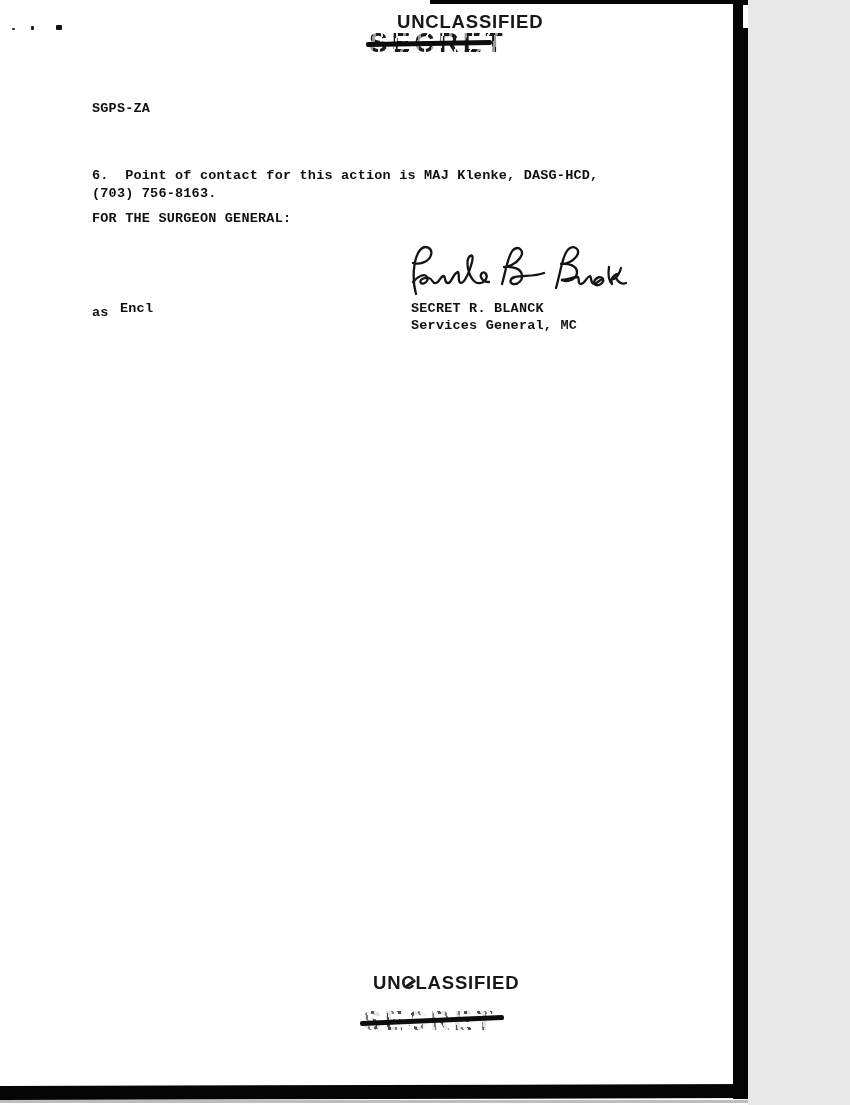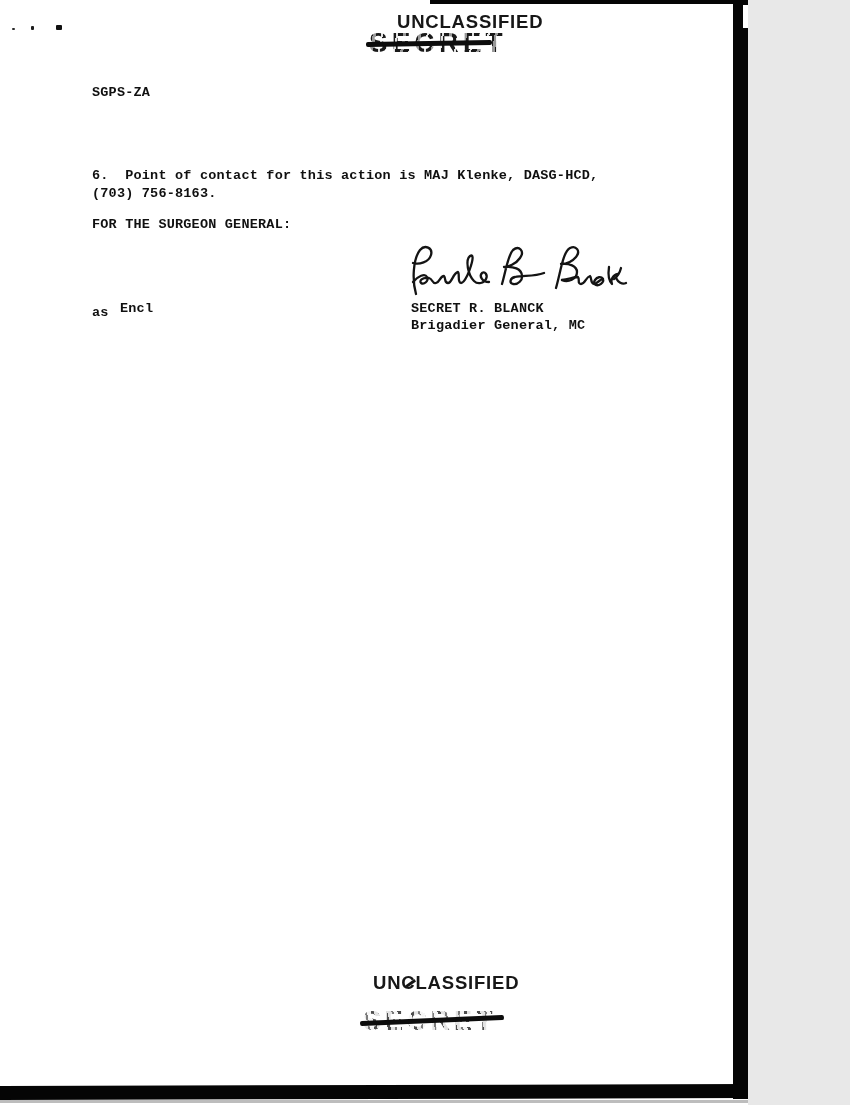--- a/index.html
+++ b/index.html
@@ -64,46 +64,46 @@
   <div style="position:absolute;left:0;right:0;bottom:2px;height:3px;background:#bdbdbd;"></div>
 
   <div class="dot" style="left:12px;top:28px;width:3px;height:2px;"></div>
   <div class="dot" style="left:31px;top:26px;width:3px;height:4px;background:#1d1d1d;"></div>
   <div class="dot" style="left:56px;top:25px;width:6px;height:5px;background:#111;"></div>
 
   <div class="classif" style="left:397px;top:11px;">UNCLASSIFIED</div>
   <div class="stamp" style="left:369px;top:27px;">SECRET</div>
   <div class="strike" style="left:366px;top:41px;width:126px;transform:rotate(-1deg);"></div>
 
-  <div class="tw" style="left:92px;top:84px;">SGPS-ZA</div>
+  <div class="tw" style="left:92px;top:100px;">SGPS-ZA</div>
 
   <div class="tw" style="left:92px;top:167px;">6.  Point of contact for this action is MAJ Klenke, DASG-HCD,</div>
   <div class="tw" style="left:92px;top:185px;">(703) 756-8163.</div>
 
-  <div class="tw" style="left:92px;top:216px;">FOR THE SURGEON GENERAL:</div>
+  <div class="tw" style="left:92px;top:210px;">FOR THE SURGEON GENERAL:</div>
 
   <svg class="sig-svg" style="left:402px;top:242px;" width="228" height="58" viewBox="0 0 228 58" fill="none">
     <g stroke="#141414" stroke-width="2.3" stroke-linecap="round" stroke-linejoin="round" fill="none">
       <path d="M14,52 C10,38 11,17 18,8 C23,2 31,6 29,13 C27,20 17,23 11,21"></path>
       <path d="M11,40 C16,34 23,31 25,35 C27,39 22,43 19,41 C17,39 20,35 27,36 C31,37 30,42 34,41 C38,40 38,34 42,34 C44,36 42,41 46,41 C50,41 51,31 56,30 C58,32 55,40 59,41 C62,41 64,36 66,32"></path>
       <path d="M66,32 C70,22 73,11 68,14 C63,18 66,33 72,39 C76,43 82,41 84,37 C86,33 83,29 80,31 C77,34 80,40 87,40"></path>
       <path d="M100,42 C104,28 106,13 111,8 C117,3 123,9 118,16 C114,22 106,25 102,25 C112,24 119,27 120,33 C121,38 116,43 111,42 C107,41 108,36 113,35 C121,33 132,35 142,31"></path>
       <path d="M154,46 C159,28 161,10 168,6 C174,3 179,9 174,15 C169,21 162,22 159,22 C167,21 175,24 175,30 C175,37 166,41 160,38"></path>
       <path d="M160,38 C167,37 172,35 176,35 C178,37 175,42 179,42 C183,42 184,35 188,34 C190,36 188,41 192,42 C195,42 198,37 201,37"></path>
       <path d="M201,37 C199,34 195,35 193,38 C191,41 193,44 197,43 C200,42 202,39 201,37"></path>
       <path d="M207,25 C206,32 207,39 210,42 C208,38 211,33 216,32"></path>
       <path d="M212,37 C215,35 218,30 219,26"></path>
       <path d="M214,36 C216,40 220,43 224,41"></path>
     </g>
   </svg>
 
   <div class="tw" style="left:92px;top:300px;margin-left:28px;">Encl</div>
   <div class="tw" style="left:92px;top:304px;">as</div>
 
   <div class="tw" style="left:411px;top:300px;">SECRET R. BLANCK</div>
-  <div class="tw" style="left:411px;top:317px;">Brigadier General, MC</div>
+  <div class="tw" style="left:411px;top:317px;">Services General, MC</div>
 
   <div class="classif" style="left:373px;top:972px;">UNCLASSIFIED</div>
   <div style="position:absolute;left:405px;top:982px;width:11px;height:2.5px;background:#141414;transform:rotate(-35deg);"></div>
   <div class="stamp bottom" style="left:363px;top:1006px;">SECRET</div>
   <div class="strike" style="left:360px;top:1018px;width:144px;transform:rotate(-2.4deg);"></div>
 
 </div>
 
 </body></html>

